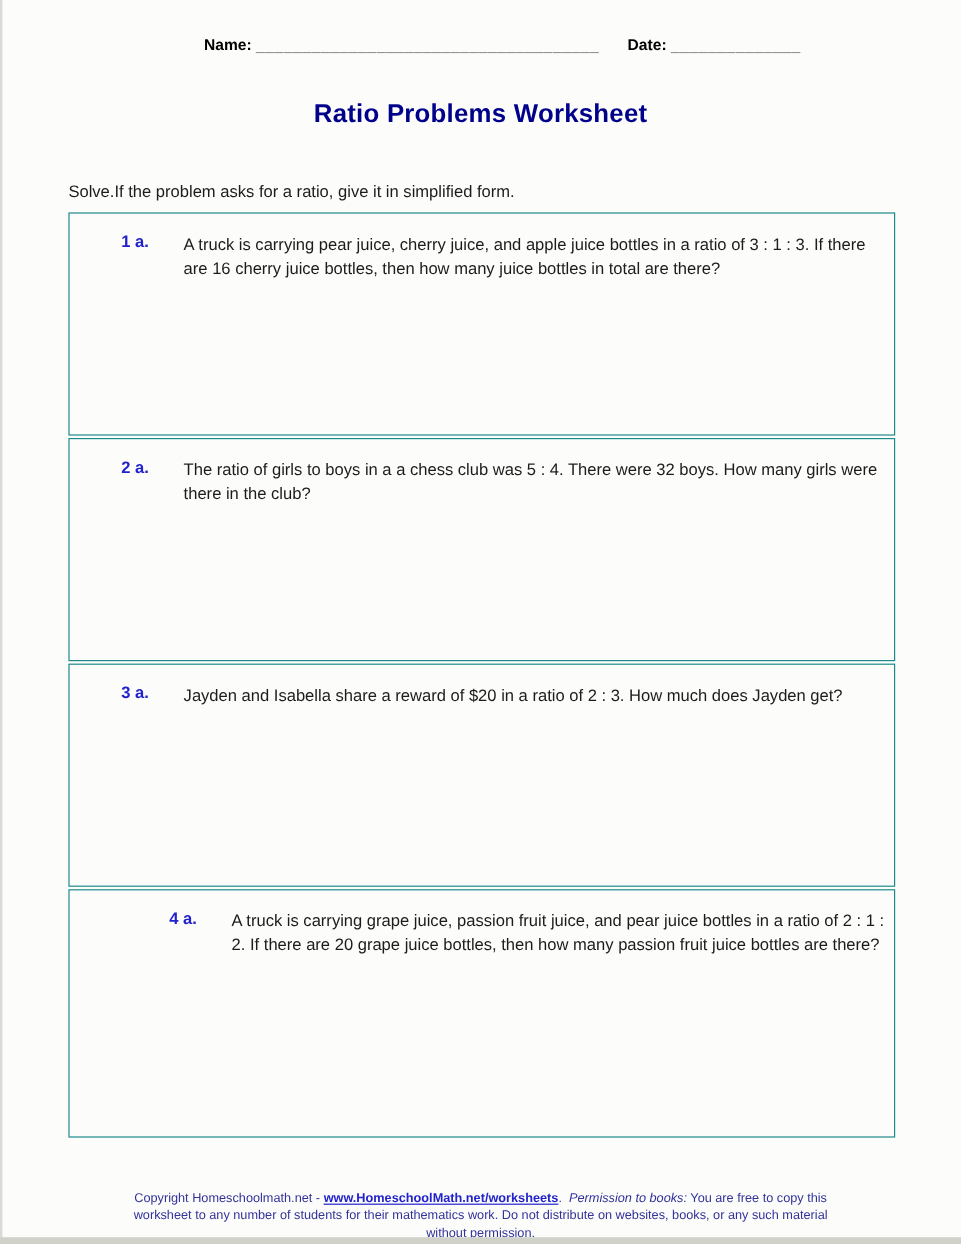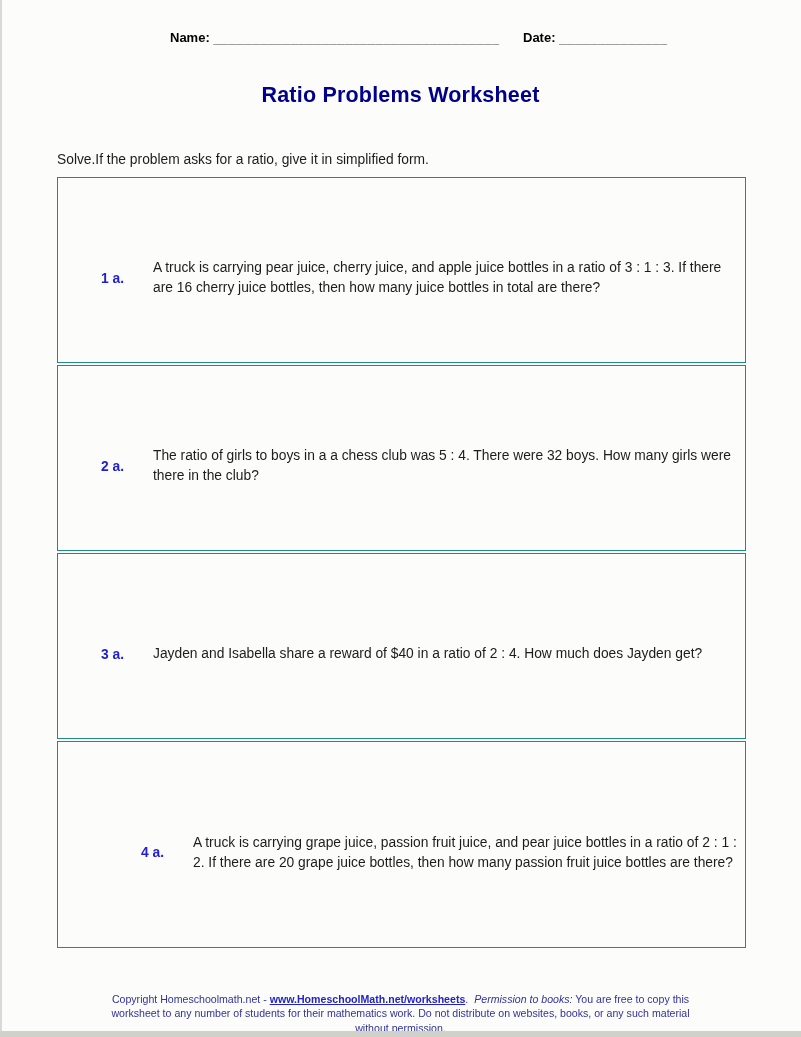--- a/index.html
+++ b/index.html
@@ -49,21 +49,21 @@
   
   .problems {
     position: absolute; top: 177px; left: 57px; width: 689px;
   }
   .problem-box {
     border: 1.5px solid #1d8a8c;
     background: #fcfdfa;
     margin-bottom: 2px;
     height: 186px;
     display: flex;
-    align-items: center;
+    align-items: flex-start;
     padding-top: 16px;
   }
   .problem-box.tall { height: 207px; padding-left: 40px; }
   .problem-number {
     flex: 0 0 auto;
     width: 50px;
     margin-left: 16px;
     text-align: right;
     font-size: 13.8px;
     font-weight: bold;
@@ -120,21 +120,21 @@
       <div class="problem-text">A truck is carrying pear juice, cherry juice, and apple juice bottles in a ratio of 3 : 1 : 3. If there are 16 cherry juice bottles, then how many juice bottles in total are there?</div>
     </div>
 
     <div class="problem-box">
       <div class="problem-number">2 a.</div>
       <div class="problem-text">The ratio of girls to boys in a a chess club was 5 : 4. There were 32 boys. How many girls were there in the club?</div>
     </div>
 
     <div class="problem-box">
       <div class="problem-number">3 a.</div>
-      <div class="problem-text">Jayden and Isabella share a reward of $40 in a ratio of 2 : 4. How much does Jayden get?</div>
+      <div class="problem-text">Jayden and Isabella share a reward of $20 in a ratio of 2 : 3. How much does Jayden get?</div>
     </div>
 
     <div class="problem-box tall">
       <div class="problem-number">4 a.</div>
       <div class="problem-text">A truck is carrying grape juice, passion fruit juice, and pear juice bottles in a ratio of 2 : 1 : 2. If there are 20 grape juice bottles, then how many passion fruit juice bottles are there?</div>
     </div>
 
   </div>
 
   <div class="footer">

